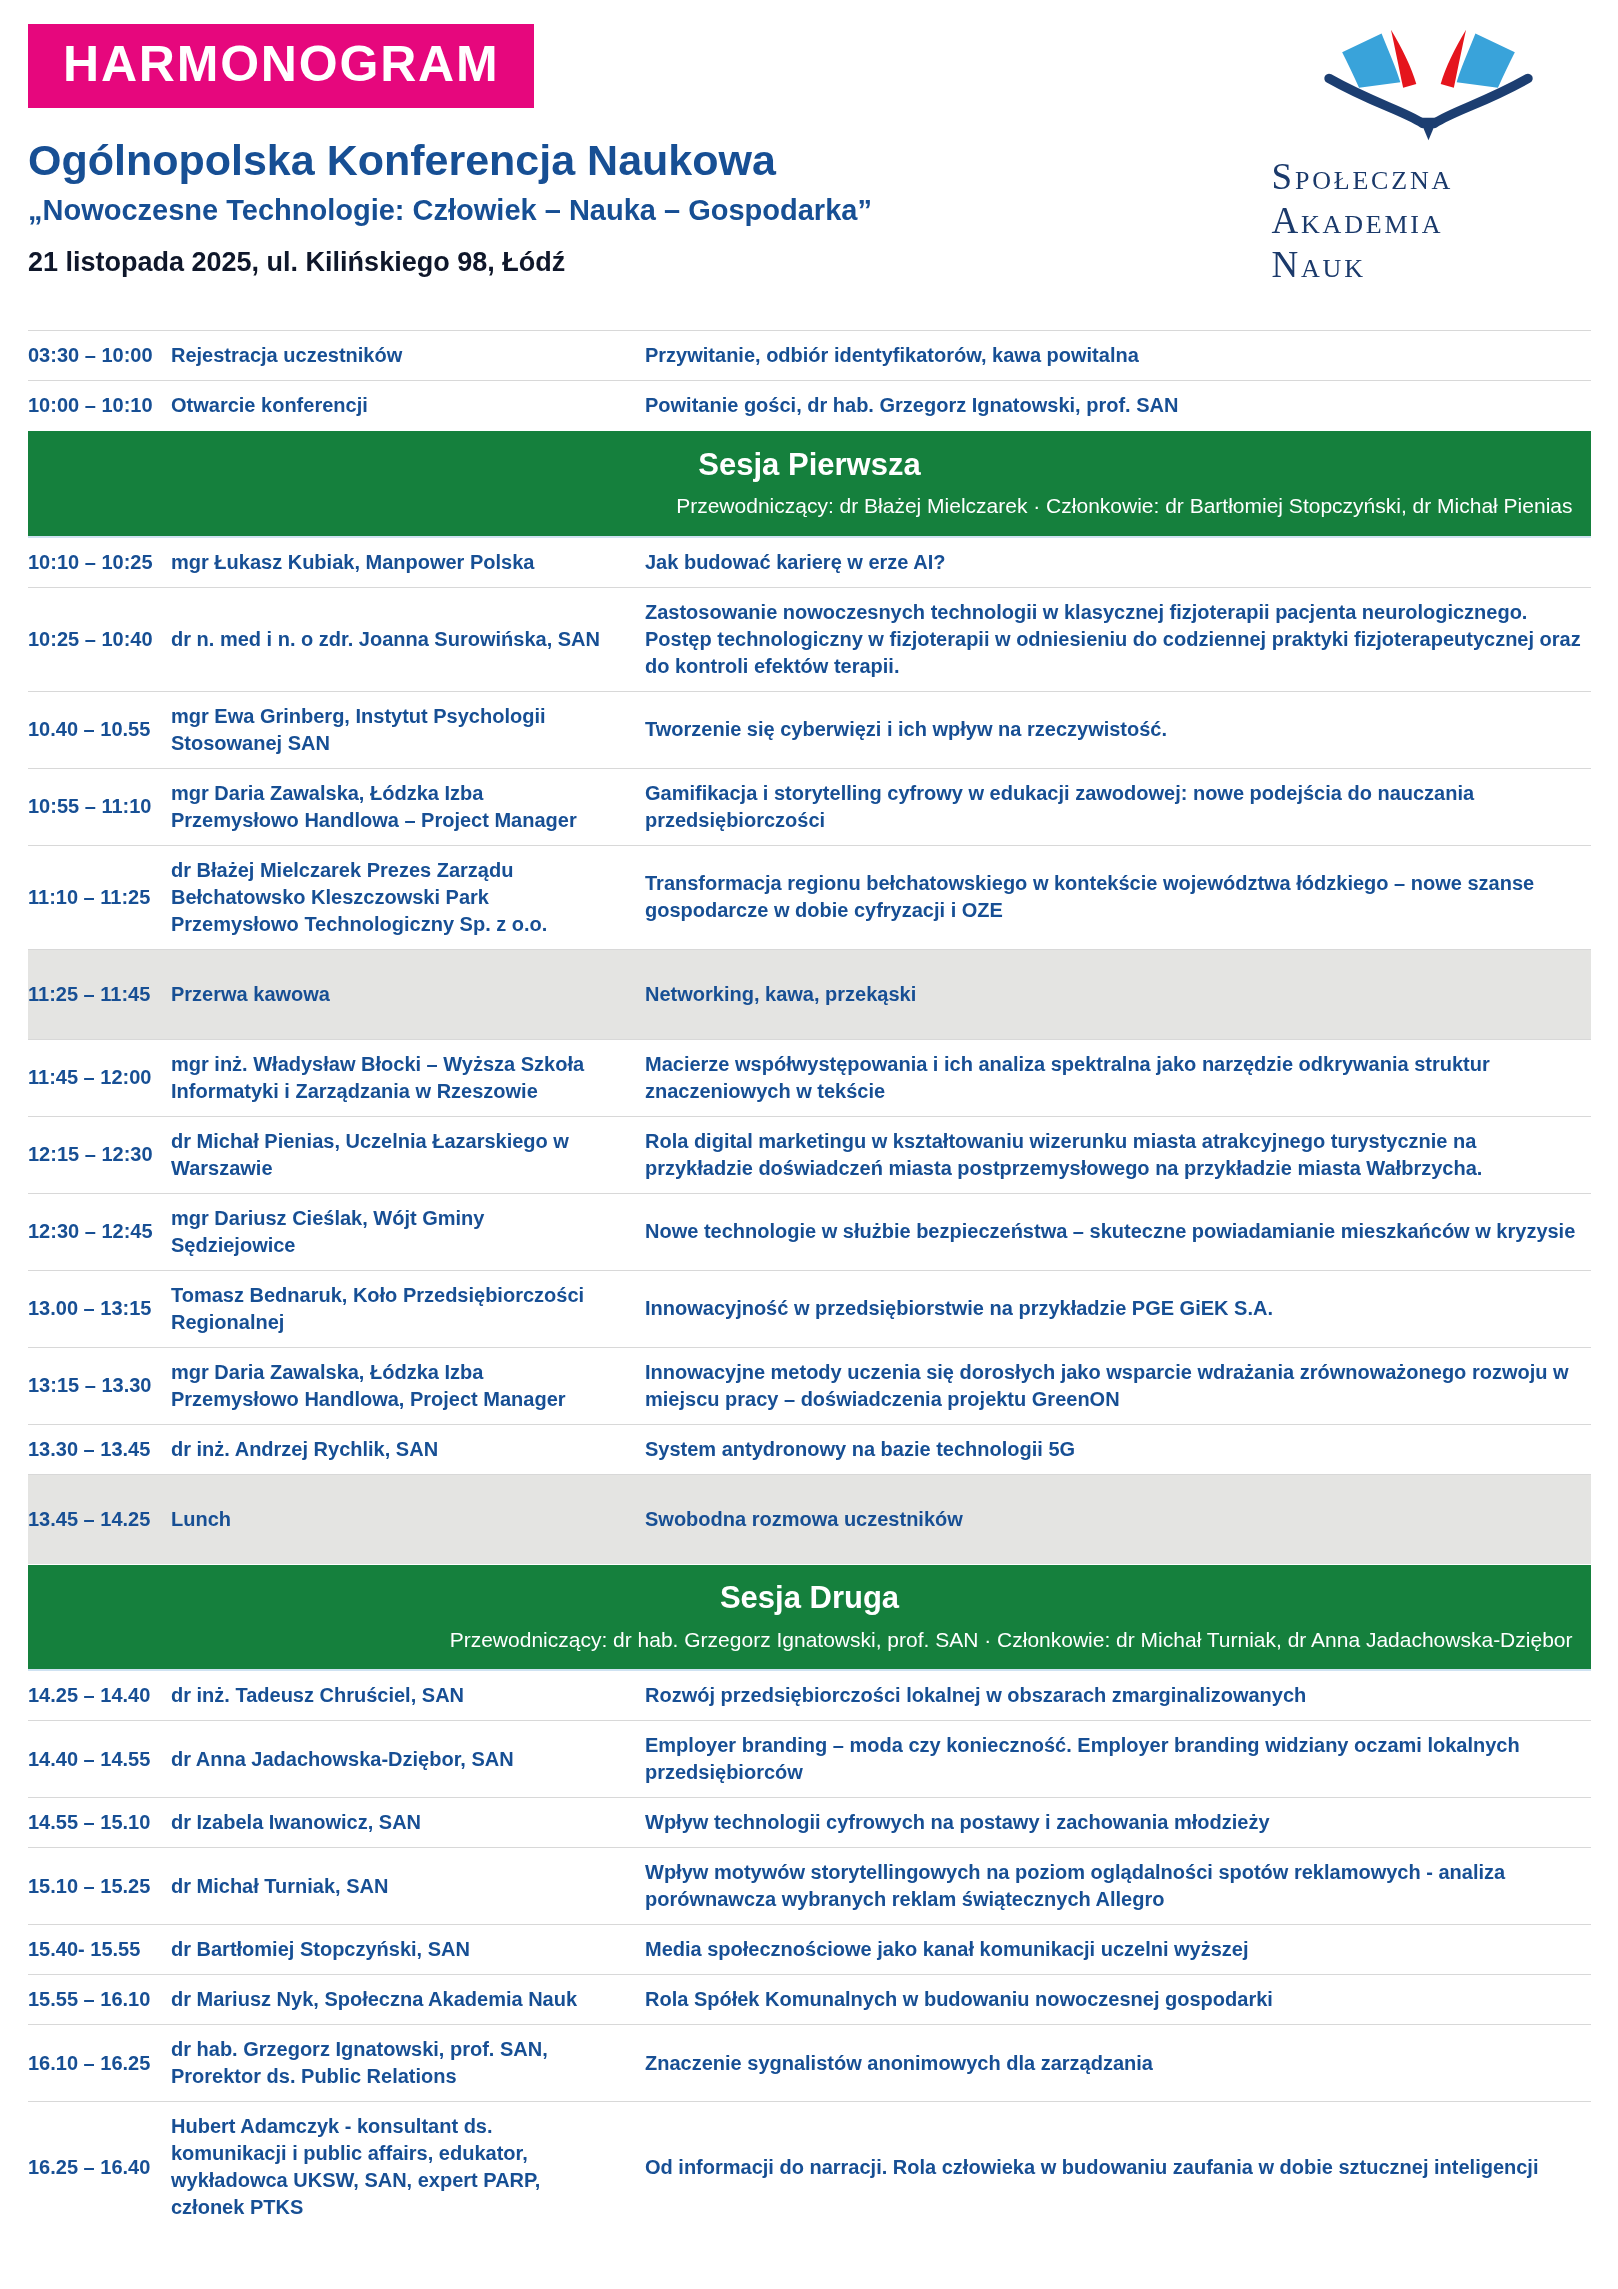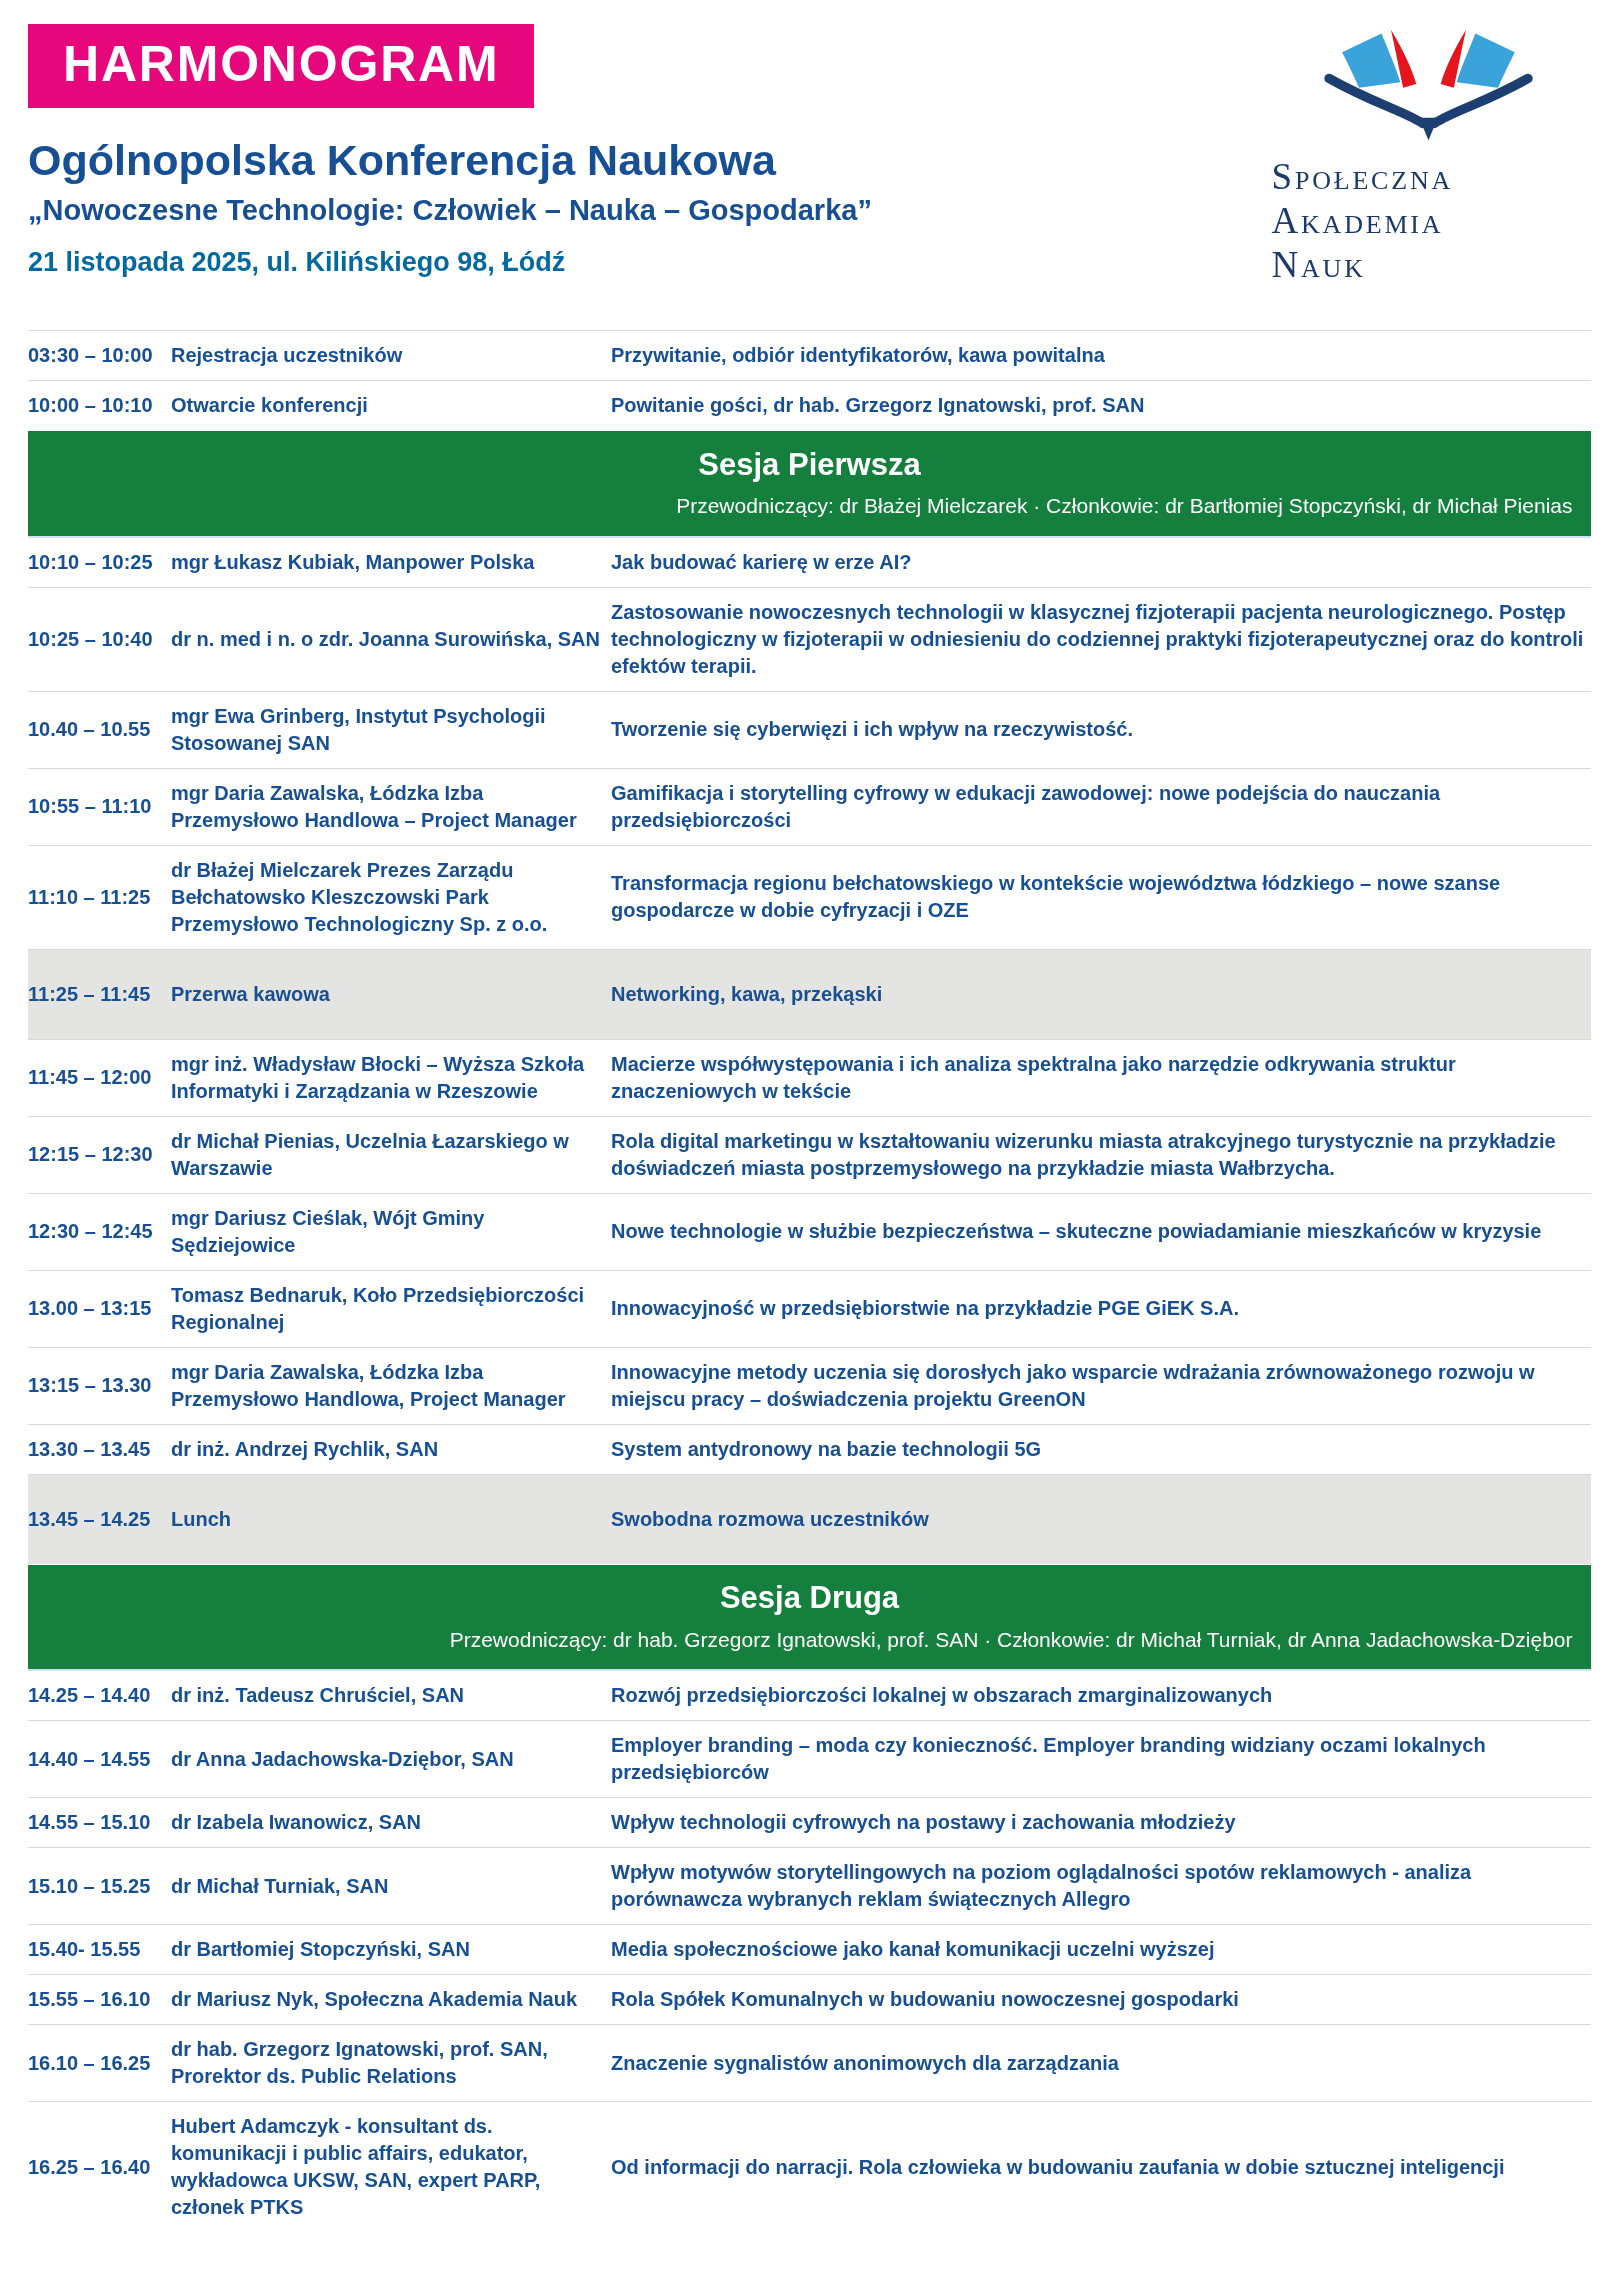--- a/index.html
+++ b/index.html
@@ -4,32 +4,32 @@
 <style>
   html,body{margin:0;padding:0;background:#ffffff;}
   body{font-family:"Liberation Sans", sans-serif;}
   .page{width:1619px;height:2216px;box-sizing:border-box;padding:24px 28px 18.5px 28px;position:relative;overflow:hidden;background:#fff;}
 
   
   header{position:relative;min-height:286px;}
   .badge{display:inline-block;background:#e6077d;color:#fff;font-weight:bold;font-size:50px;letter-spacing:1.8px;padding:11px 35px 14.8px 35px;}
   h1{color:#174f94;font-size:43px;font-weight:bold;margin:28px 0 0 0;letter-spacing:0;}
   h2{color:#174f94;font-size:29px;font-weight:bold;margin:9.2px 0 0 0;}
-  .date-loc{color:#0369a1;font-size:27px;font-weight:bold;margin:20px 0 0 0;}
+  .date-loc{color:#0f172a;font-size:27px;font-weight:bold;margin:20px 0 0 0;}
 
   .logo{position:absolute;top:0;right:5.5px;width:314px;}
   .logo svg{display:block;margin:0 auto;}
   .logo-text{font-family:"Liberation Serif", serif;font-variant:small-caps;color:#1b3a6b;font-size:37px;line-height:1.18;letter-spacing:2.8px;margin-top:9.2px;}
 
   
   .schedule{margin-top:20px;border-bottom:0.9px solid #d8d8d8;}
   .row{display:flex;align-items:center;border-top:0.9px solid #d8d8d8;padding:11px 0;color:#174f94;font-weight:bold;font-size:20px;line-height:27px;}
   .row.break{background:#e4e4e2;padding:31px 0;}
   .col-time{width:143px;flex:0 0 143px;}
-  .col-speaker{width:434px;flex:0 0 434px;margin-right:6px;}
+  .col-speaker{width:434px;flex:0 0 434px;margin-right:40px;}
   .col-topic{flex:1;padding-right:5.5px;}
 
   .session-bar{background:#15803d;color:#ffffff;text-align:center;padding:14.8px 18.5px 16.6px 18.5px;border-bottom:2.8px solid #cfe2f2;margin-top:0.9px;}
   .session-title{font-size:31px;font-weight:bold;line-height:1.25;}
   .session-subtitle{font-size:21px;font-weight:normal;margin-top:7.4px;line-height:1.3;text-align:right;}
   .session-bar + .row{border-top:none;}
 </style>
 </head>
 <body>
 

